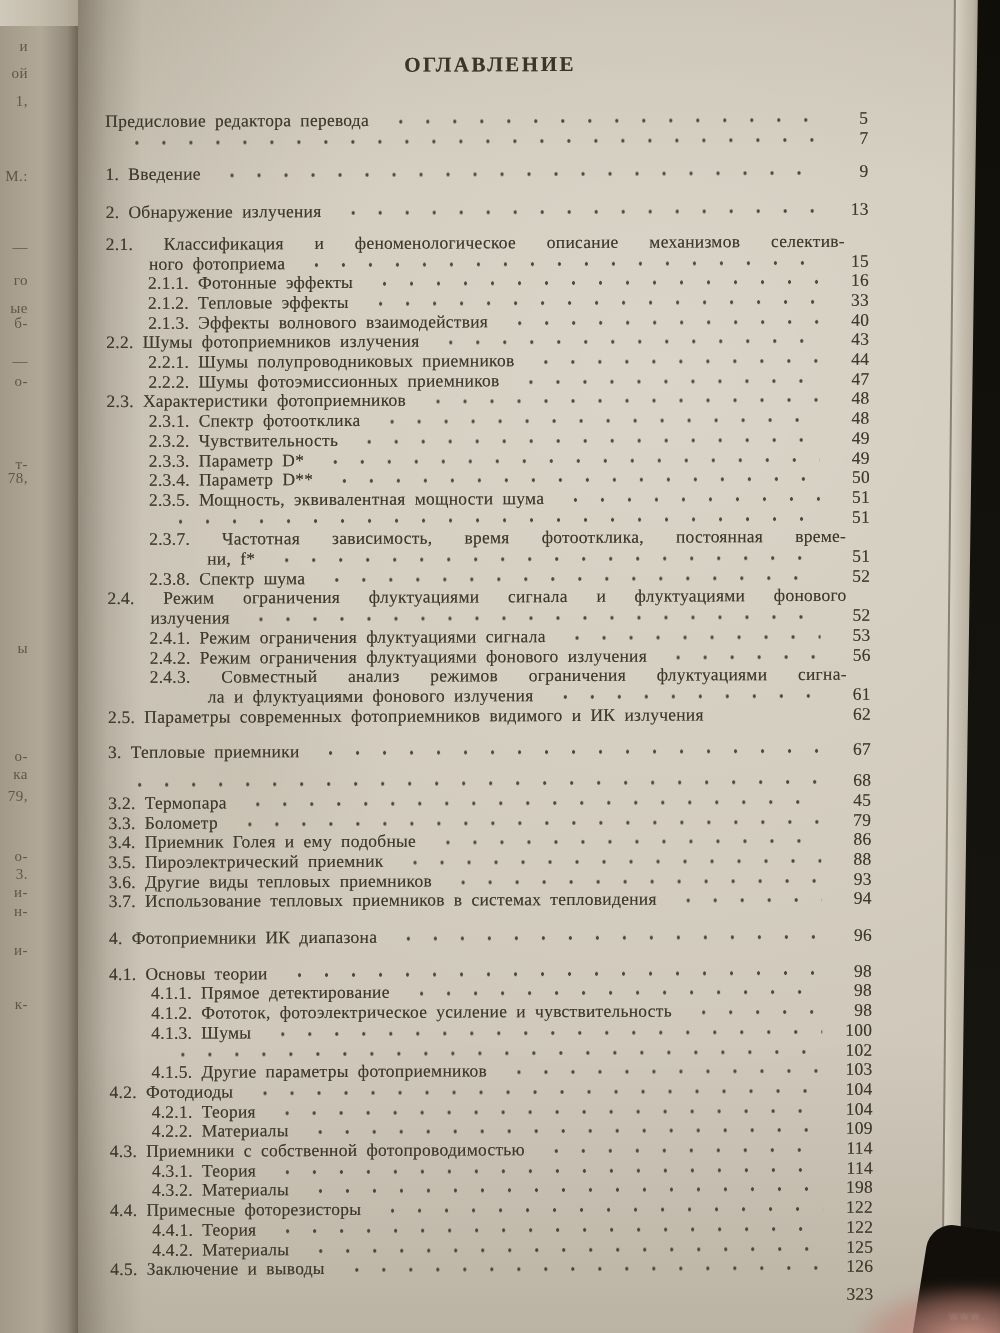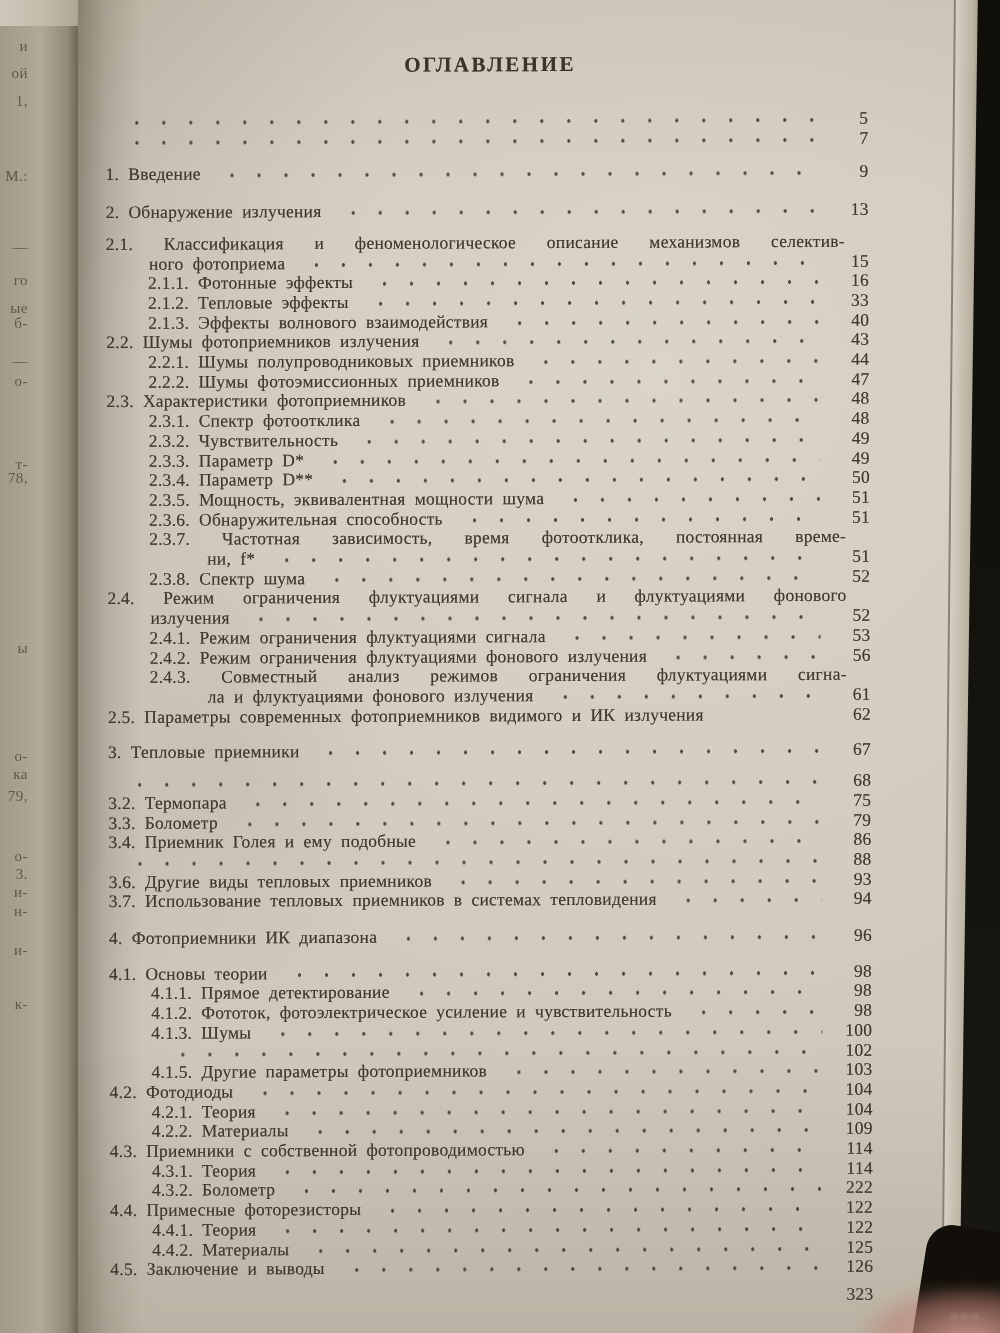--- a/index.html
+++ b/index.html
@@ -130,20 +130,21 @@
         <span class="frag" style="top: 942px;">и-</span>
         <span class="frag" style="top: 996px;">к-</span>
       </div>
   </div>
   <div class="gutter"></div>
 
   <div class="toc-wrap">
     <h1 class="toc-title">ОГЛАВЛЕНИЕ</h1>
     <div id="toc">
         <div class="row ind0">
+    <span class="t">Предисловие редактора перевода</span>
     <span class="dots"></span>
     <span class="p">5</span>
   </div>
         <div class="row ind0">
     <span class="dots"></span>
     <span class="p">7</span>
   </div>
         <div class="row ind0" style="margin-top: 14px;">
     <span class="t">1. Введение</span>
     <span class="dots"></span>
@@ -217,21 +218,20 @@
     <span class="t">2.3.4. Параметр D**</span>
     <span class="dots"></span>
     <span class="p">50</span>
   </div>
         <div class="row ind1">
     <span class="t">2.3.5. Мощность, эквивалентная мощности шума</span>
     <span class="dots"></span>
     <span class="p">51</span>
   </div>
         <div class="row ind1">
-    <span class="t">2.3.6. Обнаружительная способность</span>
     <span class="dots"></span>
     <span class="p">51</span>
   </div>
         <div class="row ind1 just">
     <span class="t">2.3.7. Частотная зависимость, время фотоотклика, постоянная време-</span>
 
   </div>
         <div class="row ind3">
     <span class="t">ни, f*</span>
     <span class="dots"></span>
@@ -280,33 +280,34 @@
     <span class="dots"></span>
     <span class="p">67</span>
   </div>
         <div class="row ind0" style="margin-top: 11px;">
     <span class="dots"></span>
     <span class="p">68</span>
   </div>
         <div class="row ind0">
     <span class="t">3.2. Термопара</span>
     <span class="dots"></span>
-    <span class="p">75</span>
+    <span class="p">45</span>
   </div>
         <div class="row ind0">
     <span class="t">3.3. Болометр</span>
     <span class="dots"></span>
     <span class="p">79</span>
   </div>
         <div class="row ind0">
     <span class="t">3.4. Приемник Голея и ему подобные</span>
     <span class="dots"></span>
     <span class="p">86</span>
   </div>
         <div class="row ind0">
+    <span class="t">3.5. Пироэлектрический приемник</span>
     <span class="dots"></span>
     <span class="p">88</span>
   </div>
         <div class="row ind0">
     <span class="t">3.6. Другие виды тепловых приемников</span>
     <span class="dots"></span>
     <span class="p">93</span>
   </div>
         <div class="row ind0">
     <span class="t">3.7. Использование тепловых приемников в системах тепловидения</span>
@@ -366,23 +367,23 @@
     <span class="t">4.3. Приемники с собственной фотопроводимостью</span>
     <span class="dots"></span>
     <span class="p">114</span>
   </div>
         <div class="row ind1">
     <span class="t">4.3.1. Теория</span>
     <span class="dots"></span>
     <span class="p">114</span>
   </div>
         <div class="row ind1">
-    <span class="t">4.3.2. Болометр</span>
-    <span class="dots"></span>
-    <span class="p">222</span>
+    <span class="t">4.3.2. Материалы</span>
+    <span class="dots"></span>
+    <span class="p">198</span>
   </div>
         <div class="row ind0">
     <span class="t">4.4. Примесные фоторезисторы</span>
     <span class="dots"></span>
     <span class="p">122</span>
   </div>
         <div class="row ind1">
     <span class="t">4.4.1. Теория</span>
     <span class="dots"></span>
     <span class="p">122</span>

